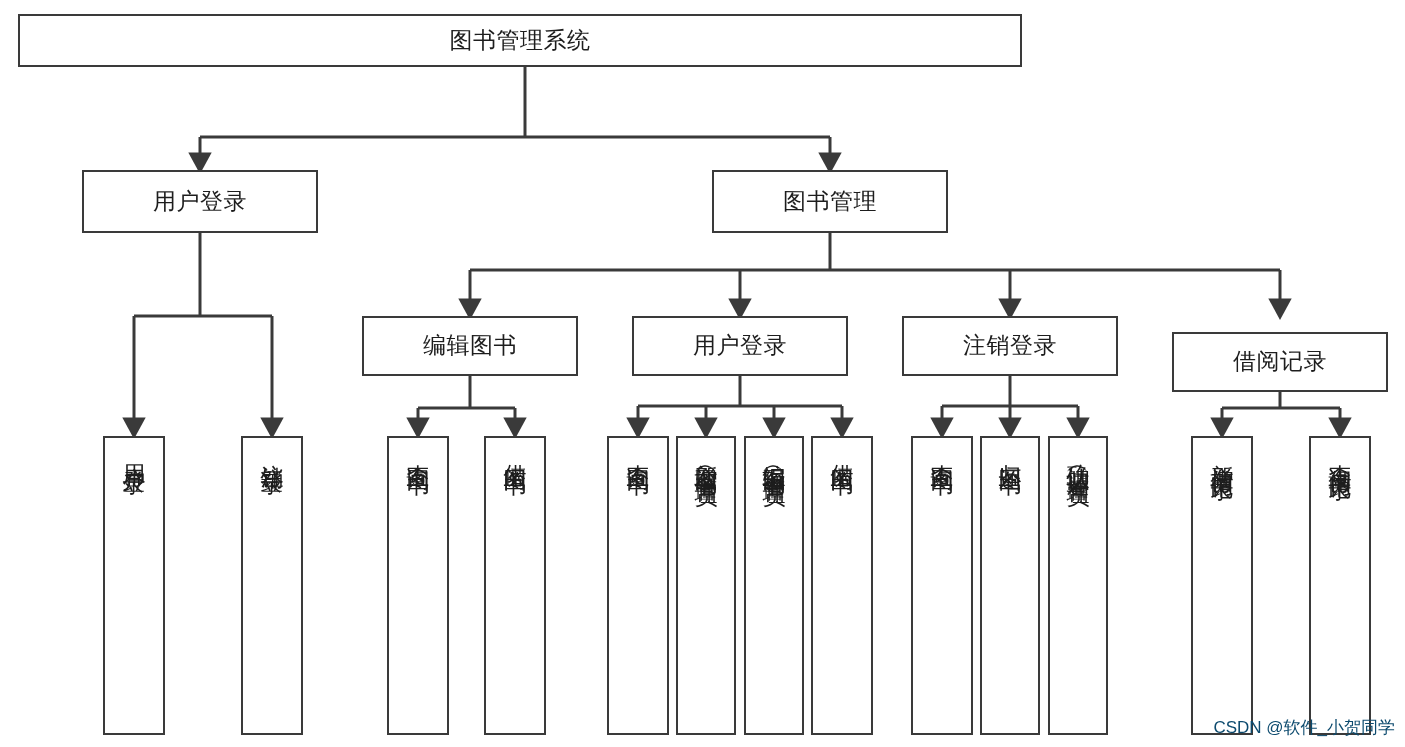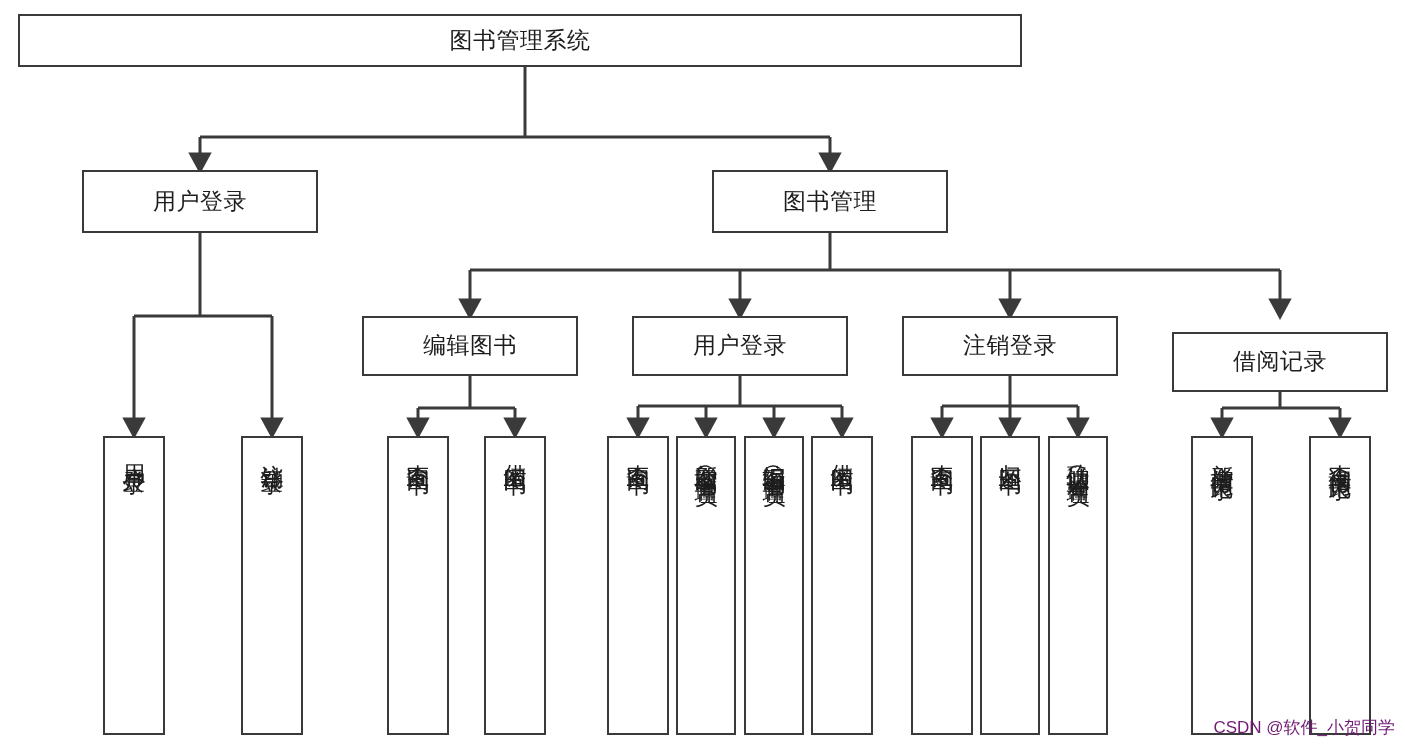--- a/index.html
+++ b/index.html
@@ -58,21 +58,21 @@
     font-size: 23px;
     letter-spacing: 3px;
     line-height: 1;
     text-align: center;
   }
   .watermark {
     position: absolute;
     right: 10px;
     bottom: 8px;
     font-size: 17px;
-    color: #701a75;
+    color: #0c4a6e;
     z-index: 5;
     white-space: nowrap;
     user-select: none;
   }
 </style>
 </head>
 <body>
 
 <div id="diagram-root">
 

